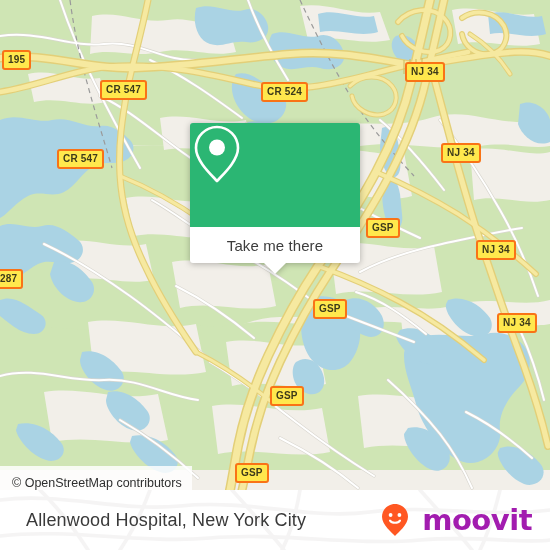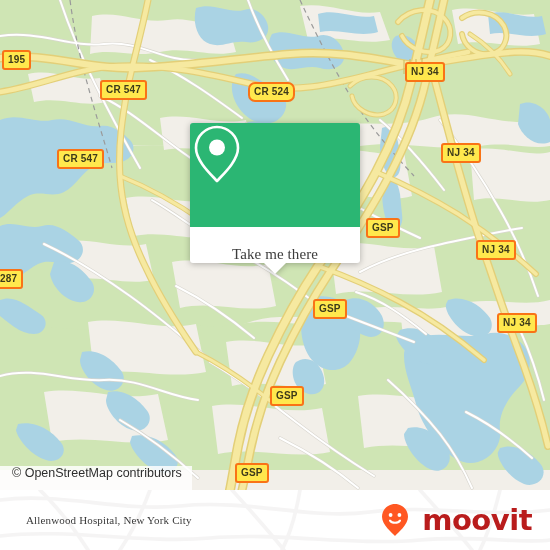--- a/index.html
+++ b/index.html
@@ -47,67 +47,66 @@
     background:#2bb673;
     height:104px;
     border-radius:3px 3px 0 0;
     display:flex;align-items:center;justify-content:center;
   }
   .popup-bottom{
     position:relative;
     background:#ffffff;
     height:36px;
     border-radius:0 0 3px 3px;
-    display:flex;align-items:flex-end;justify-content:center;font-family:Liberation Serif, serif;
+    display:flex;align-items:center;justify-content:center;
   }
   .popup-bottom .label{
     color:#3c3c3c;
     font-size:15px;
     letter-spacing:.1px;
   }
   .popup-tail{
     position:absolute;
     left:50%;bottom:-11px;margin-left:-11px;
     width:0;height:0;
     border-left:11px solid transparent;
     border-right:11px solid transparent;
     border-top:11px solid #ffffff;
   }
 
   
   .attrib{
     position:absolute;left:0;top:466px;
     height:24px;
     background:rgba(255,255,255,.82);
-    display:flex;align-items:flex-start;
+    display:flex;align-items:flex-end;
     padding:0 10px 0 12px;
     box-sizing:border-box;
     font-size:12.5px;
     color:#2e2e2e;
   }
 
   
   .bottombar{
     position:absolute;left:0;top:490px;width:550px;height:60px;
     background:#ffffff;
     overflow:hidden;
   }
   .bottombar .bgmap{position:absolute;left:0;top:-490px;opacity:.5;}
   .bottombar .title{
     position:absolute;left:26px;top:50%;transform:translateY(-50%);
-    font-size:11px;color:#3a3a3a;letter-spacing:.15px;
+    font-size:18px;color:#3a3a3a;letter-spacing:.15px;
     white-space:nowrap;
-    font-family:Liberation Serif, serif;
   }
   .logo{
     position:absolute;right:18px;top:50%;transform:translateY(-50%);
     display:flex;align-items:center;
   }
   .logo .word{
-    font-size:29px;font-weight:bold;color:#b91c1c;
+    font-size:29px;font-weight:bold;color:#a21caf;
     letter-spacing:-.5px;margin-left:12px;
     font-family:"DejaVu Sans", sans-serif;
   }
 </style>
 </head>
 <body>
 
 <div id="root">
 
   <div class="map">
@@ -310,21 +309,21 @@
         <path d="M196,352 C224,366 250,384 274,404" stroke-width="3"></path>
       </g>
 
       <g stroke="#c9b95f" stroke-width="1">
         <path d="M404,60 L404,74 M410,59 L410,73 M416,59 L416,73 M422,58 L422,72"></path>
       </g>
     </svg>
 
     <div class="shield" style="left:2px;top:50px;"><span>195</span></div>
     <div class="shield" style="left:100px;top:80px;"><span>CR 547</span></div>
-    <div class="shield" style="left:248px;top:82px;border-radius:7px;"><span>CR 524</span></div>
+    <div class="shield" style="left:261px;top:82px;"><span>CR 524</span></div>
     <div class="shield" style="left:405px;top:62px;"><span>NJ 34</span></div>
     <div class="shield" style="left:57px;top:149px;"><span>CR 547</span></div>
     <div class="shield" style="left:441px;top:143px;"><span>NJ 34</span></div>
     <div class="shield" style="left:366px;top:218px;"><span>GSP</span></div>
     <div class="shield" style="left:476px;top:240px;"><span>NJ 34</span></div>
     <div class="shield" style="left:-6px;top:269px;"><span>287</span></div>
     <div class="shield" style="left:313px;top:299px;"><span>GSP</span></div>
     <div class="shield" style="left:497px;top:313px;"><span>NJ 34</span></div>
     <div class="shield" style="left:270px;top:386px;"><span>GSP</span></div>
     <div class="shield" style="left:235px;top:463px;"><span>GSP</span></div>

